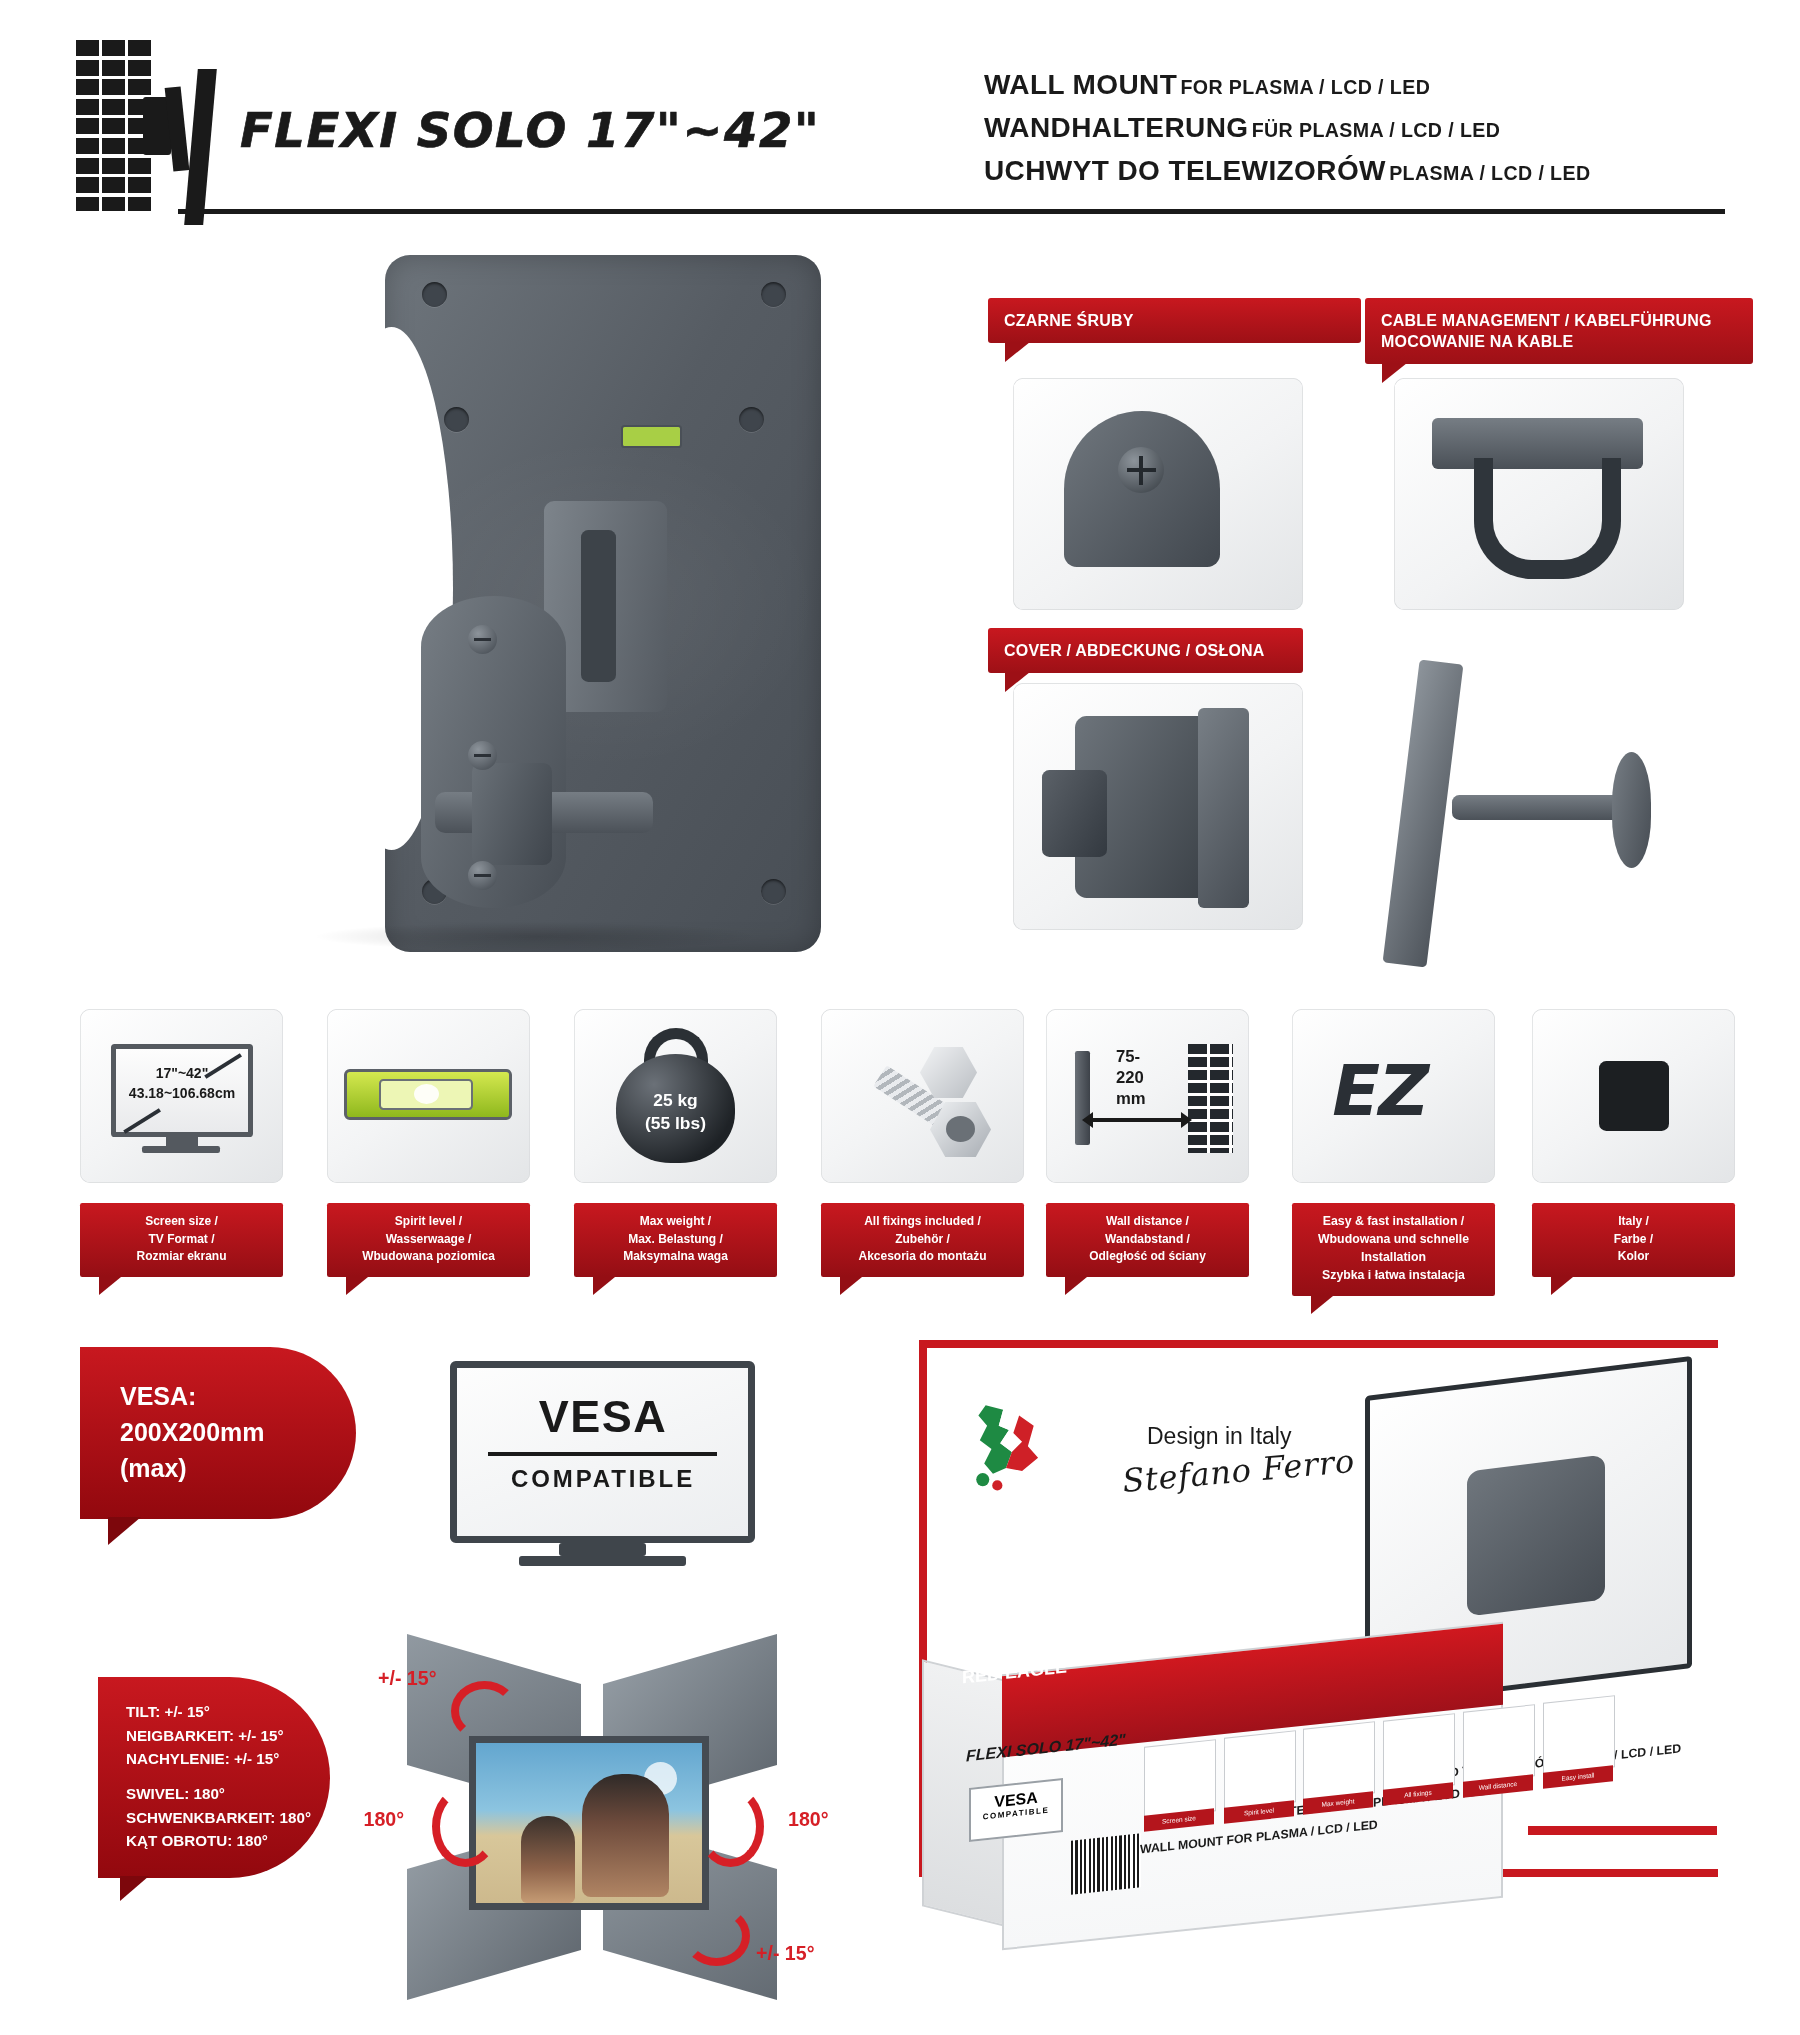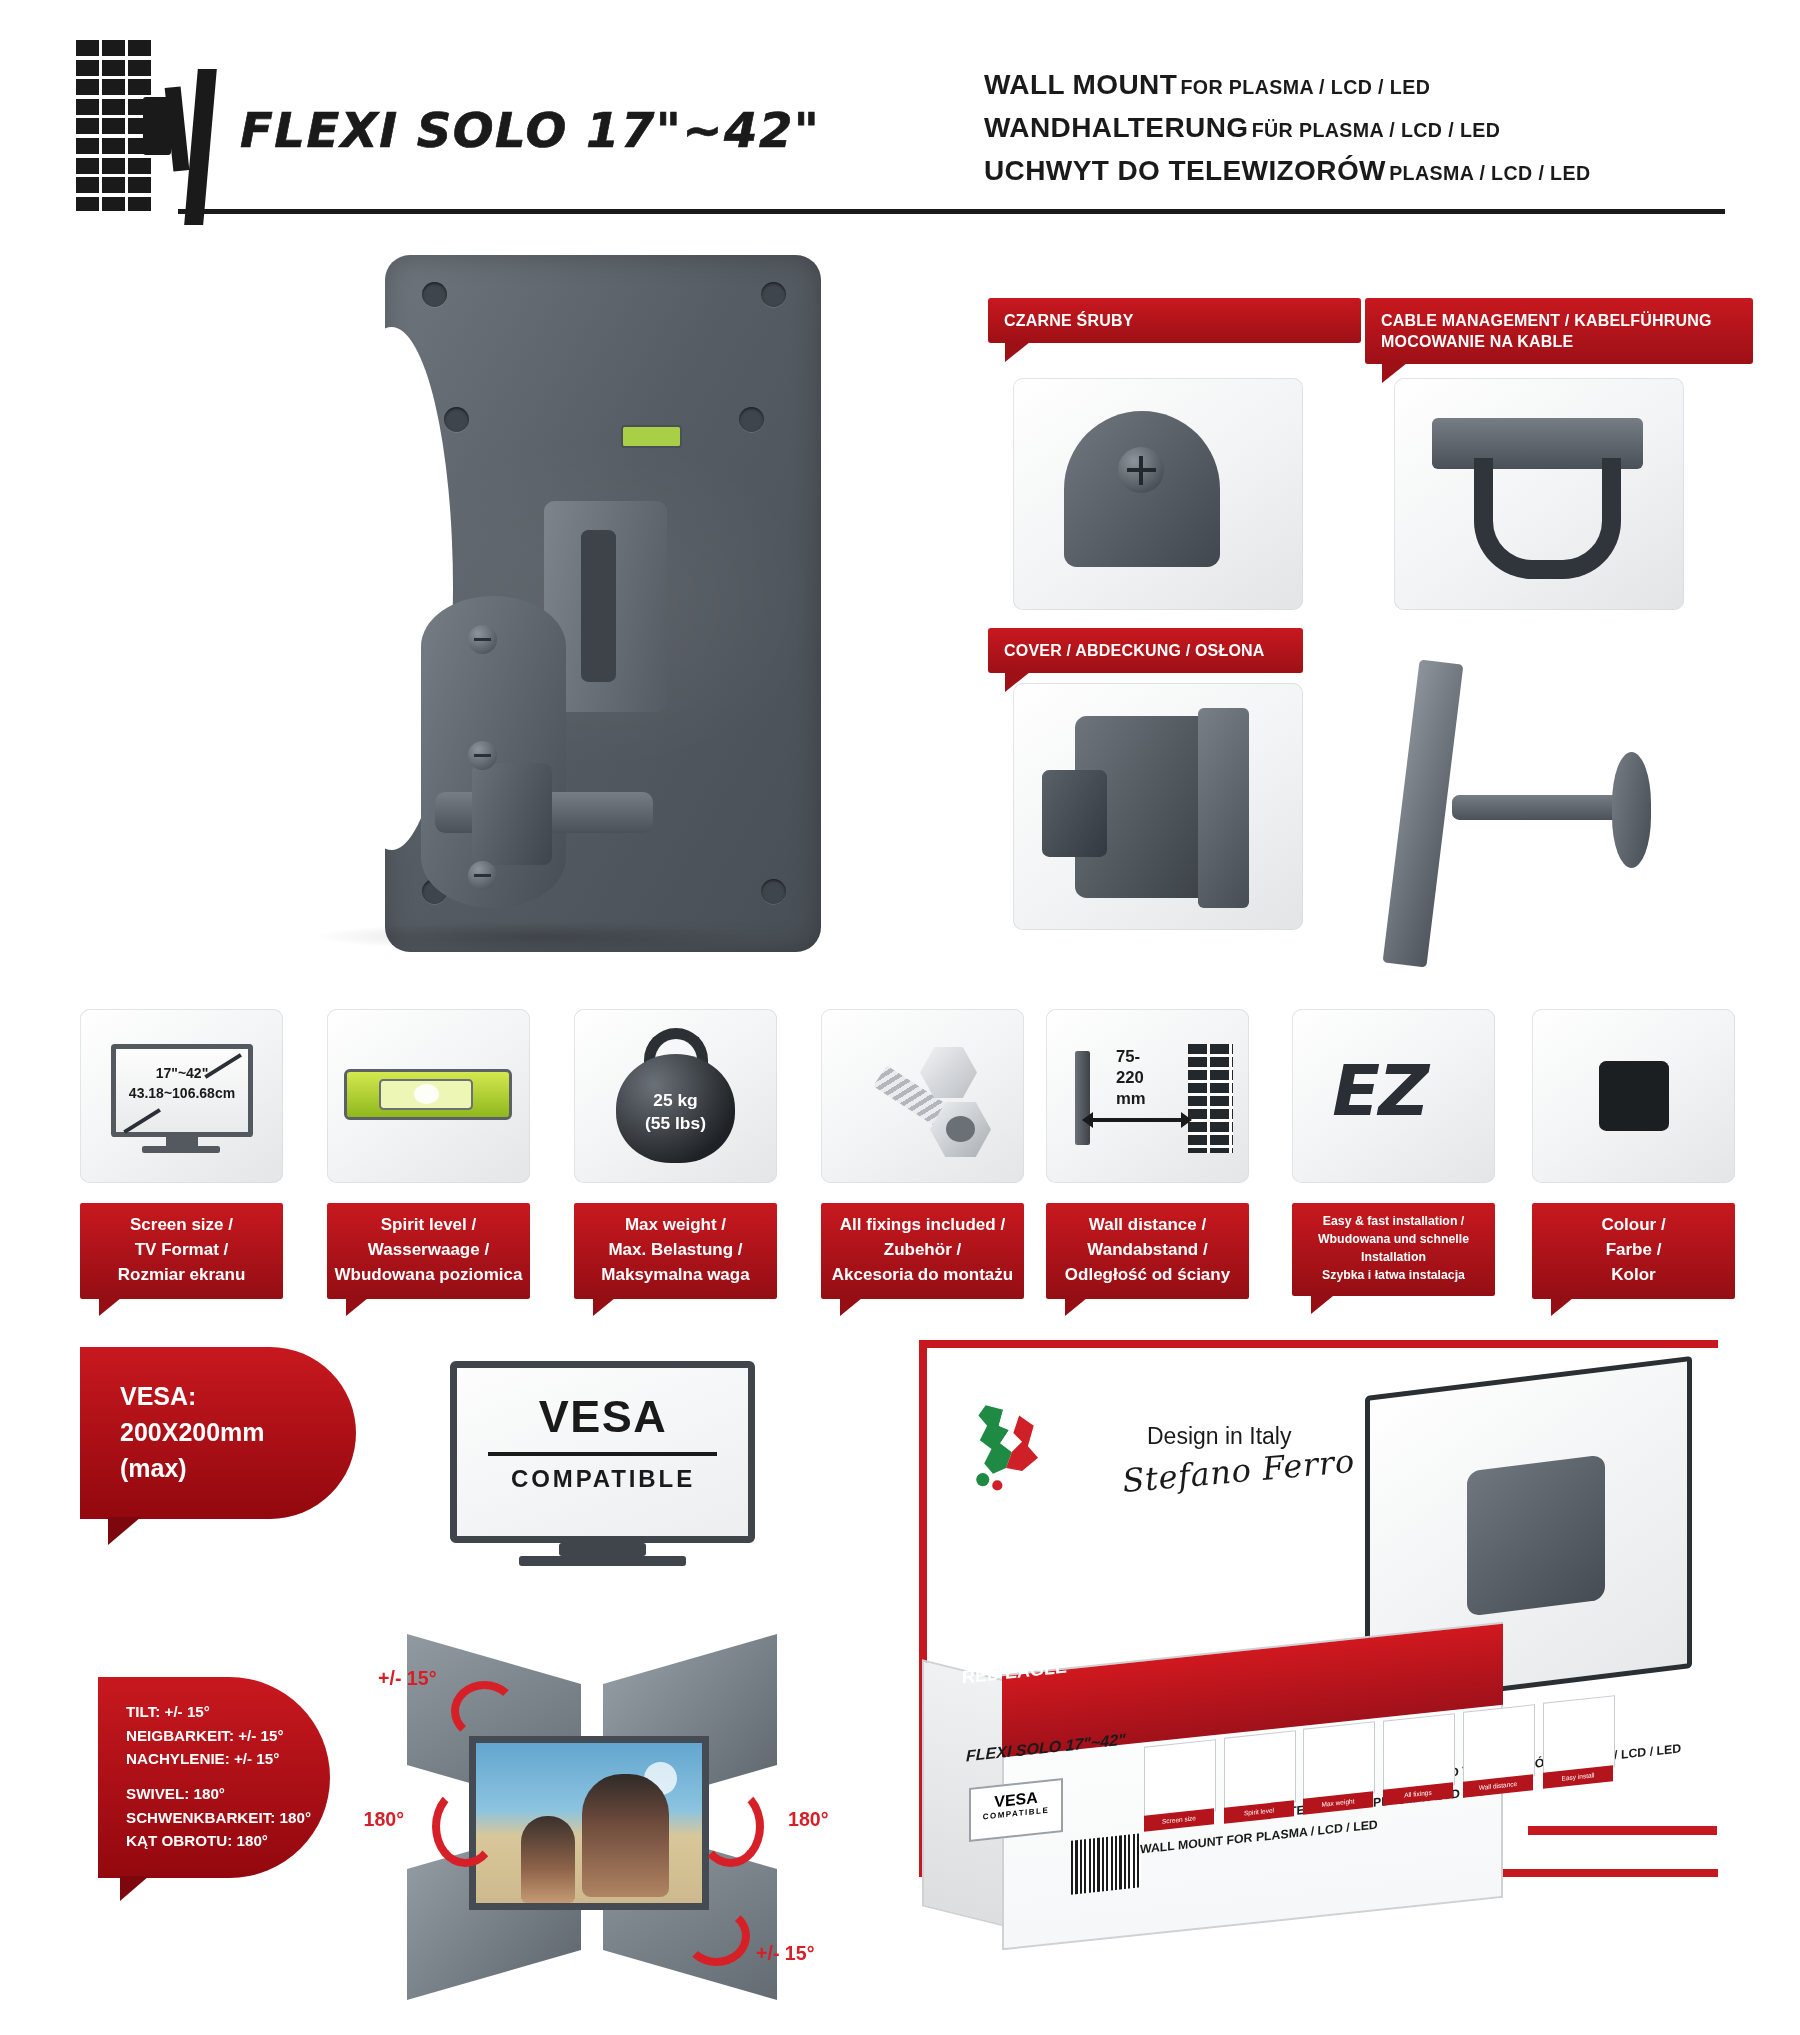--- a/index.html
+++ b/index.html
@@ -327,21 +327,21 @@
     width: 203px; height: 174px;
     background: linear-gradient(145deg, #ffffff 0%, #f3f4f5 50%, #e3e5e7 100%);
     border-radius: 10px;
     box-shadow: 0 0 0 0.7px #d9dbdd inset;
     overflow: hidden;
   }
   .icon-label {
     margin-top: 20.3px;
     background: linear-gradient(180deg, #c8181f 0%, #940e14 100%);
     color: #fff;
-    font-size: 17px;
+    font-size: 12px;
     font-weight: bold;
     text-align: center;
     padding: 10.2px 4.4px 11.6px;
     border-radius: 2.2px;
     line-height: 1.45;
   }
   .icon-label .tail {
     position: absolute;
     left: 19px; bottom: -17.4px;
     width: 0; height: 0;
@@ -1045,21 +1045,21 @@
       </div>
     </div>
   </div>
 
   <div class="icon-cell" style="left:1532px;">
     <div class="icon-img">
       <div class="colour-swatch"></div>
     </div>
     <div class="lbl-wrap">
       <div class="icon-label">
-        <div>Colour /</div>
+        <div>Italy /</div>
         <div>Farbe /</div>
         <div>Kolor</div>
         <div class="tail"></div>
       </div>
     </div>
   </div>
 
   <div class="vesa-callout">
     <div>VESA:</div>
     <div>200X200mm</div>

